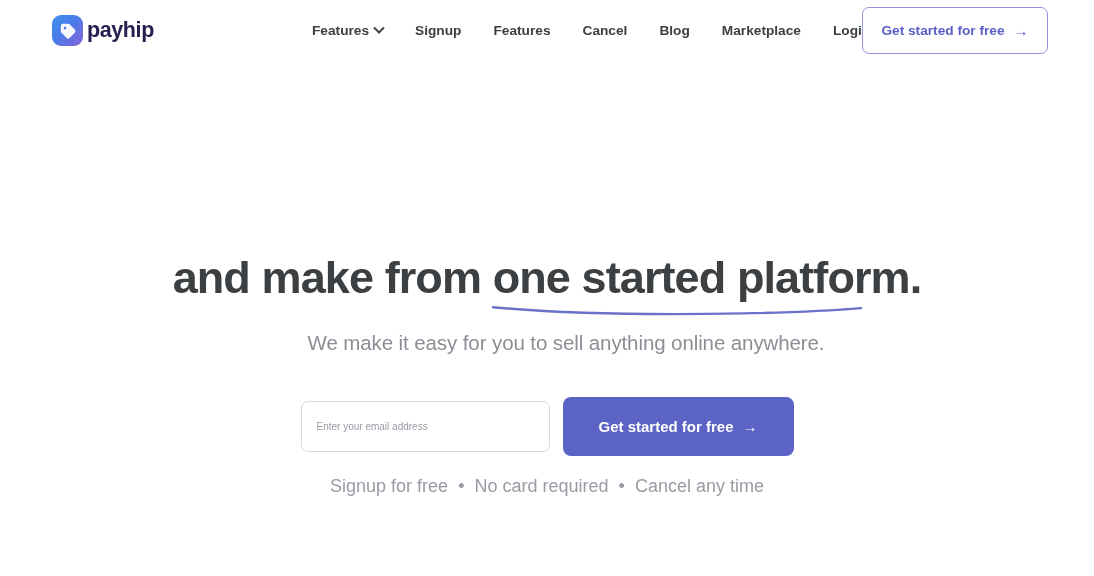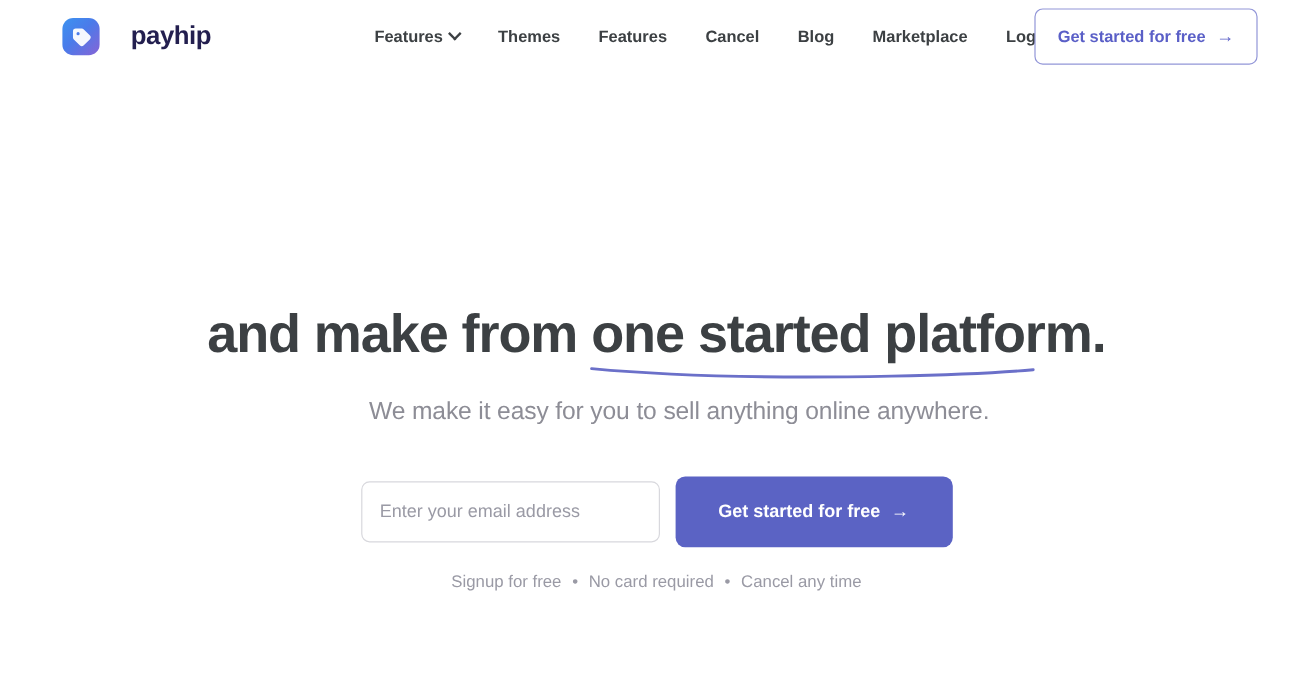--- a/index.html
+++ b/index.html
@@ -21,21 +21,21 @@
     height: 61px;
     display: flex;
     align-items: center;
     padding: 0 46px 0 52px;
     position: relative;
   }
 
   .brand {
     display: flex;
     align-items: center;
-    gap: 26px;
+    gap: 4px;
     cursor: pointer;
   }
 
   .brand-mark {
     width: 31px;
     height: 31px;
     border-radius: 9px;
     background: linear-gradient(135deg, #3d93f0 0%, #4a7bea 45%, #8664d6 100%);
     display: flex;
     align-items: center;
@@ -151,21 +151,21 @@
     gap: 13px;
   }
 
   .email-input {
     width: 249px;
     height: 51px;
     border: 1.4px solid #d8d8dd;
     border-radius: 7px;
     background: #ffffff;
     padding: 0 15px;
-    font-size: 15px;
+    font-size: 10px;
     font-family: "Liberation Sans", sans-serif;
     color: #3c4043;
     outline: none;
   }
   .email-input::placeholder { color: #9a9aa5; }
 
   .hero-cta {
     width: 231px;
     height: 59px;
     border: none;
@@ -178,21 +178,21 @@
     display: flex;
     align-items: center;
     justify-content: center;
     gap: 9px;
     cursor: pointer;
   }
 
   .fineprint {
     margin-top: 20px;
     text-align: center;
-    font-size: 14px;
+    font-size: 18px;
     color: #9a9aa5;
   }
   .fineprint .sep { margin: 0 5px; }
 
   .arrow { font-size: 15px; line-height: 1; }
 </style>
 </head>
 <body>
 
 <div class="header">
@@ -205,21 +205,21 @@
       </svg>
     </span>
     <span class="brand-name">payhip</span>
   </div>
 
   <nav class="nav">
     <span class="nav-item">
       <span>Features</span>
       <i class="chevron"></i>
     </span>
-    <span class="nav-item">Themes</span>
+    <span class="nav-item">Signup</span>
     <span class="nav-item">Features</span>
     <span class="nav-item">Cancel</span>
     <span class="nav-item">Blog</span>
     <span class="nav-item">Marketplace</span>
     <span class="nav-item">Login</span>
     <span class="nav-or">or</span>
   </nav>
 
   <button class="header-cta">
     <span>Get started for free</span>

